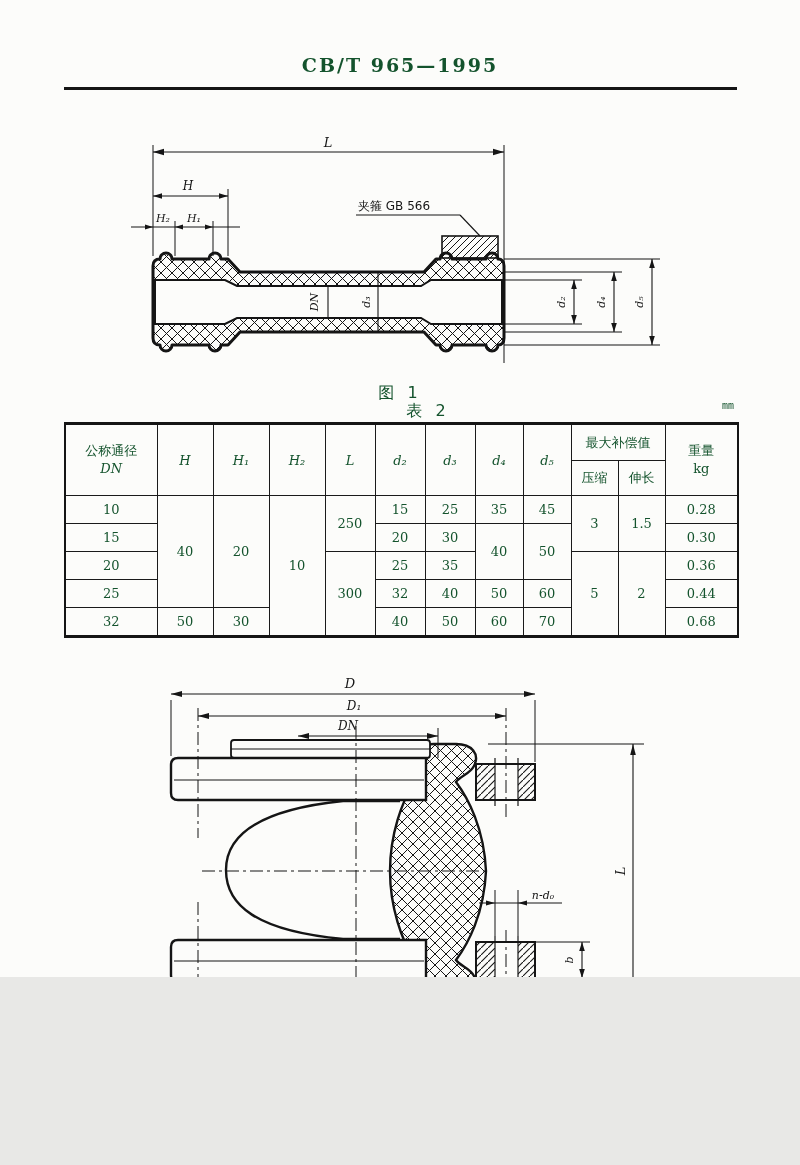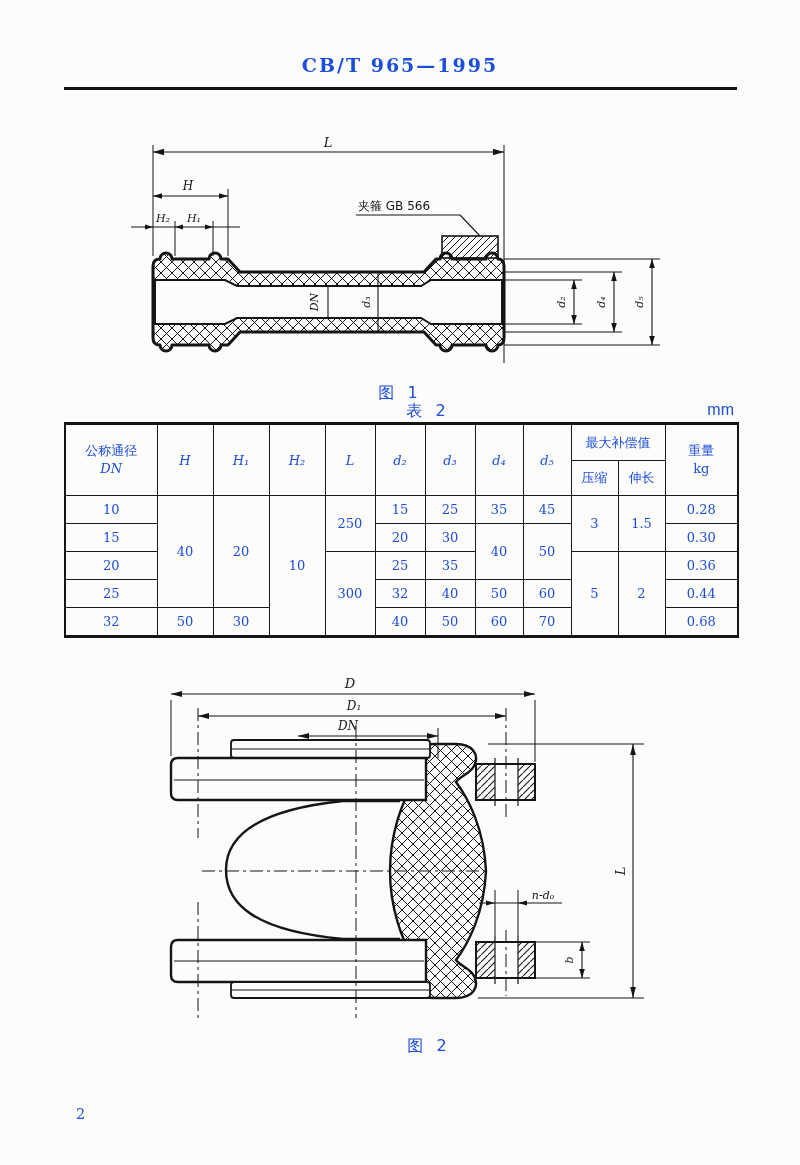--- a/index.html
+++ b/index.html
@@ -1,37 +1,37 @@
 <!DOCTYPE html>
 <html><head>
 <meta charset="utf-8">
 <style>
   html,body{margin:0;padding:0;background:#e8e8e6;}
   .page{
-    position:relative;width:800px;height:1165px;margin:0 auto;
-    background:#fcfcfa;color:#1d4ed8;overflow:hidden;
+    position:relative;width:800px;height:977px;margin:0 auto;
+    background:#fcfcfa;color:#14532d;overflow:hidden;
     font-family:"DejaVu Sans",sans-serif;
   }
   .doc-title{
     position:absolute;top:54px;left:0;width:100%;text-align:center;
     font-family:"DejaVu Serif",serif;font-weight:bold;font-size:19px;letter-spacing:2px;
   }
   .header-rule{position:absolute;top:87px;left:64px;width:673px;height:3px;background:#151515;}
   .section-line{position:absolute;left:66px;width:700px;font-size:14.5px;}
   .section-line .sec-num{font-family:"DejaVu Serif",serif;font-weight:bold;font-size:15px;margin-right:14px;}
   .sec-33{top:103px;}
   .sec-34{top:634px;}
   .fig-svg{position:absolute;}
   .fig1{left:128px;top:130px;}
   .fig2{left:138px;top:668px;}
   .fig-caption{position:absolute;left:0;width:100%;text-align:center;font-size:16px;letter-spacing:4px;}
   .cap-fig1{top:383px;}
   .cap-tbl2{top:401px;margin-left:28px;}
   .cap-fig2{top:1036px;margin-left:29px;}
-  .unit-label{position:absolute;top:401px;right:66px;font-family:Liberation Sans, sans-serif;font-size:16px;}
+  .unit-label{position:absolute;top:401px;right:66px;font-family:Liberation Mono, monospace;font-size:10px;}
   table.spec{
     position:absolute;left:64px;top:422px;width:673px;
     border-collapse:collapse;table-layout:fixed;
     font-family:"DejaVu Serif",serif;font-size:13px;
   }
   table.spec th,table.spec td{
     border:1px solid #1a1a1a;text-align:center;vertical-align:middle;
     padding:0;font-weight:normal;
   }
   table.spec{border:2px solid #151515;border-top-width:3px;border-bottom-width:3px;}

